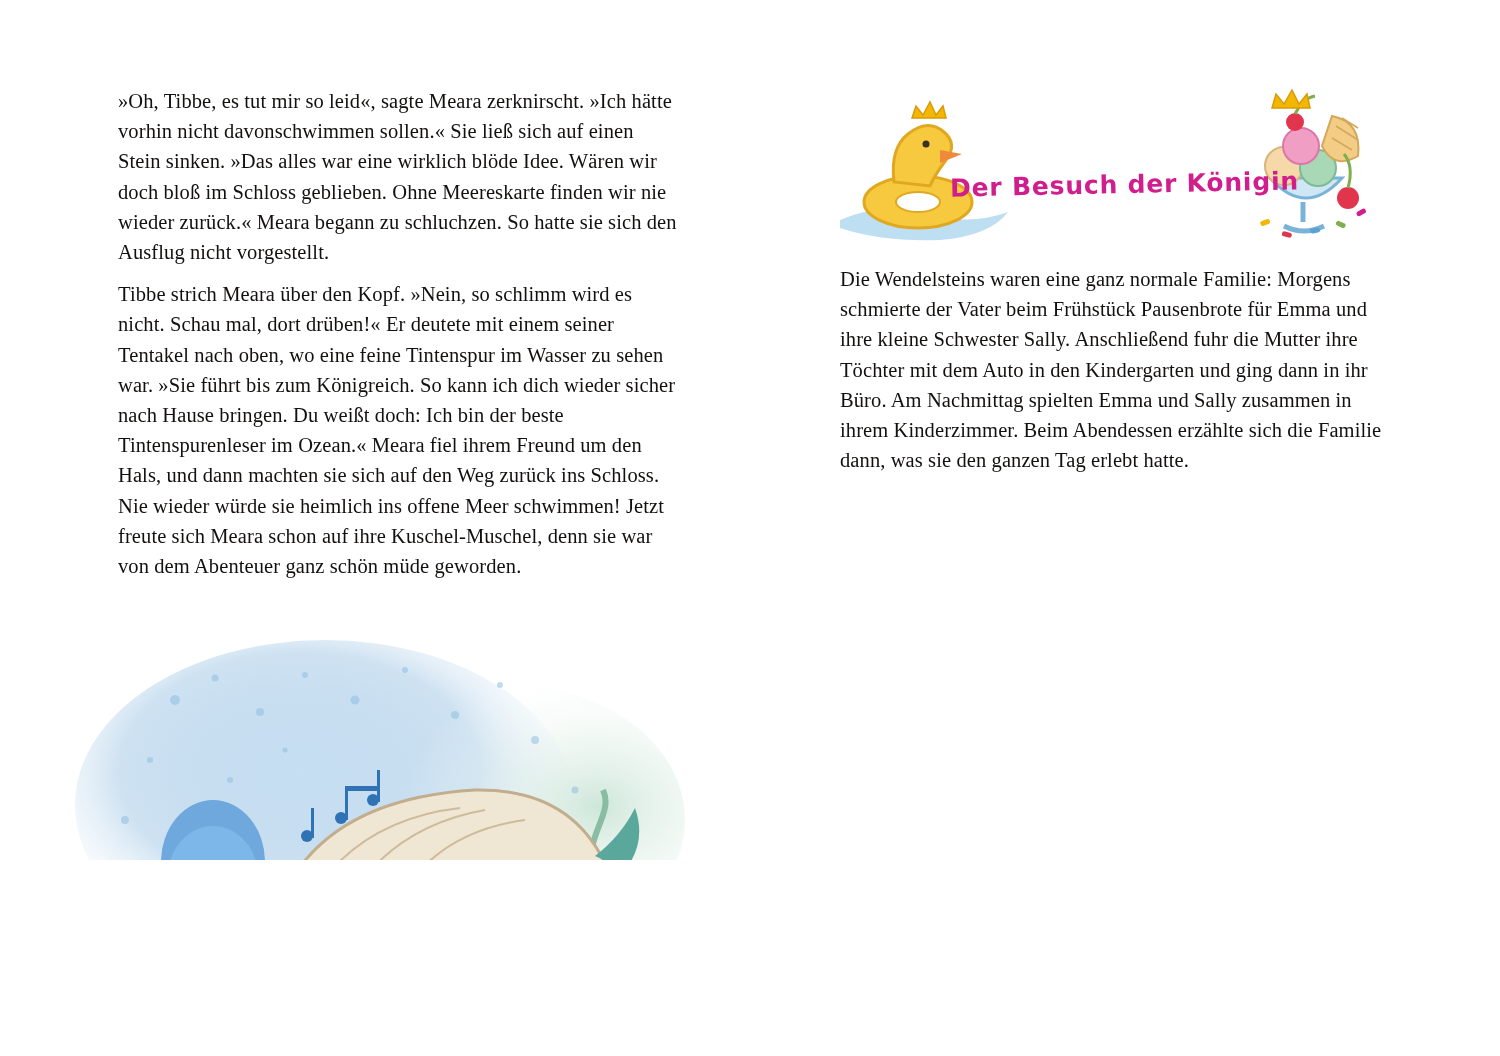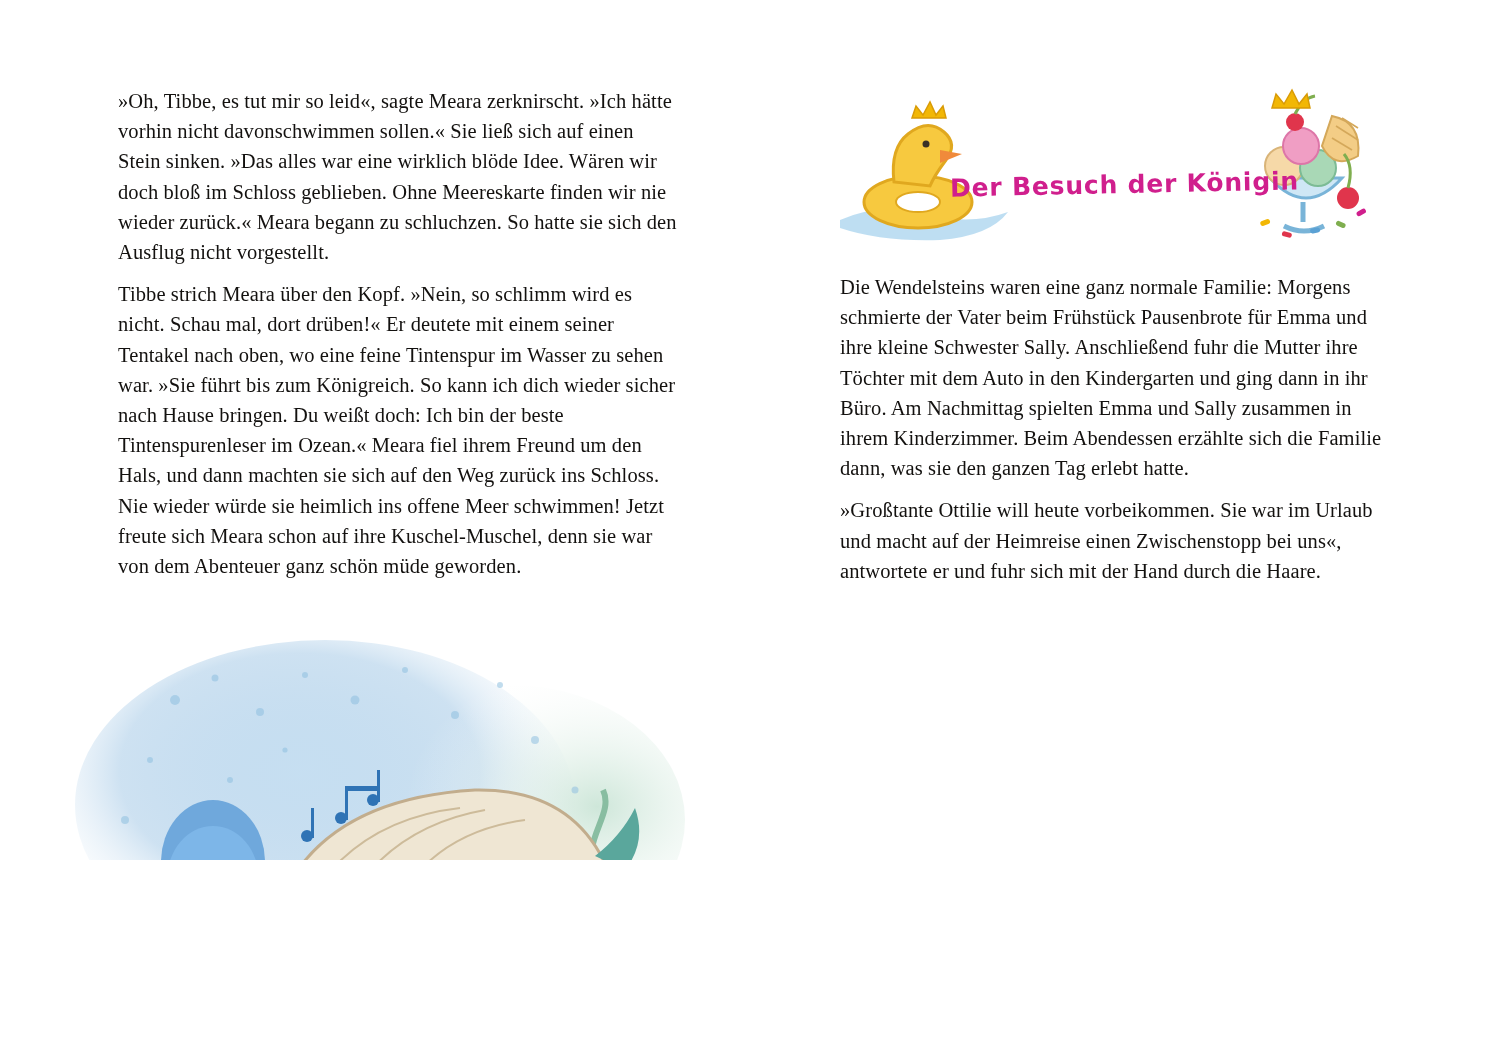--- a/index.html
+++ b/index.html
@@ -64,21 +64,21 @@
     font-size: 25px;
     font-weight: bold;
     color: #d01f8d;
     letter-spacing: 0.8px;
     white-space: nowrap;
     transform: rotate(-1.2deg);
   }
   .right-body {
     position: absolute;
     left: 840px;
-    top: 272px;
+    top: 264px;
     width: 550px;
   }
   .page-number {
     position: absolute;
     left: 1094px;
     top: 908px;
     font-family: "DejaVu Sans", sans-serif;
     font-size: 19px;
     font-weight: bold;
     color: #d01f8d;
@@ -285,18 +285,17 @@
             <rect x="516" y="140" width="10" height="5" rx="2.5" fill="#d01f8d" transform="rotate(-30 521 142)"></rect>
           </g>
         </g>
       </svg>
       <div class="chapter-title">Der Besuch der Königin</div>
     </div>
   </div>
 
   <div class="right-body">
     <p class="body-text">Die Wendelsteins waren eine ganz normale Familie: Morgens schmierte der Vater beim Frühstück Pausenbrote für Emma und ihre kleine Schwester Sally. Anschließend fuhr die Mutter ihre Töchter mit dem Auto in den Kindergarten und ging dann in ihr Büro. Am Nachmittag spielten Emma und Sally zusammen in ihrem Kinderzimmer. Beim Abendessen erzählte sich die Familie dann, was sie den ganzen Tag erlebt hatte.</p>
-    <p class="body-text">»Großtante Ottilie will heute vorbeikommen. Sie war im Urlaub und macht auf der Heimreise einen Zwischenstopp bei uns«, antwortete er und fuhr sich mit der Hand durch die Haare.</p>
   </div>
 
   <div class="page-number">15</div>
 
 </div>
 
 </body></html>

